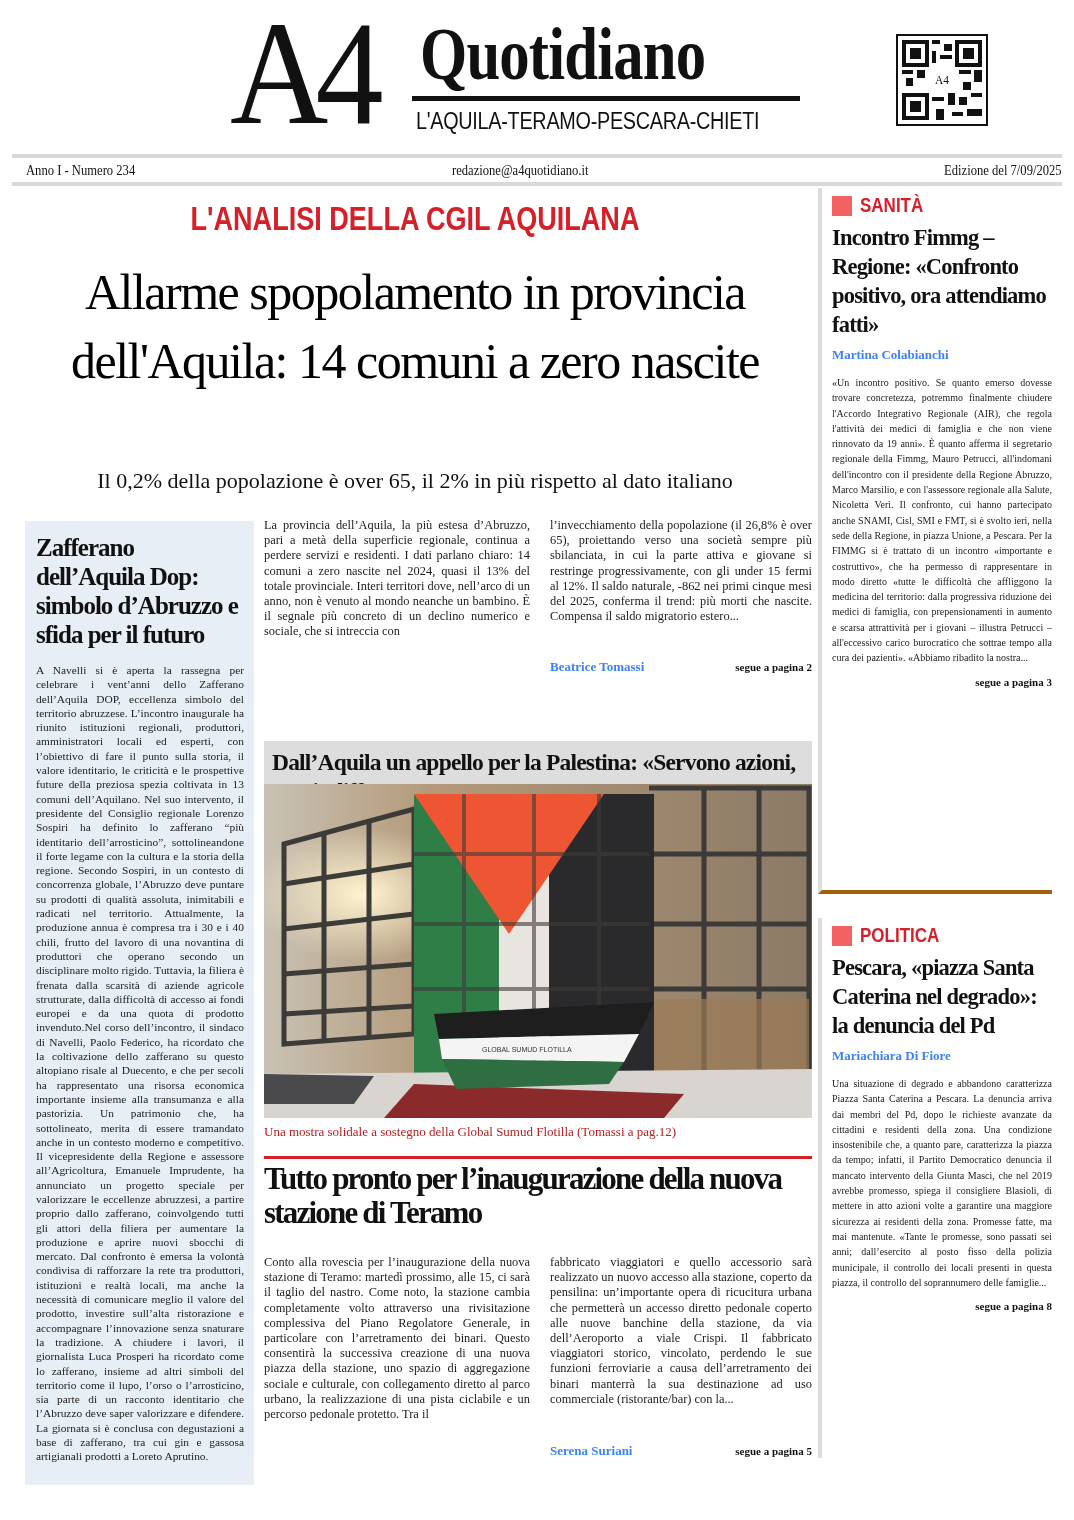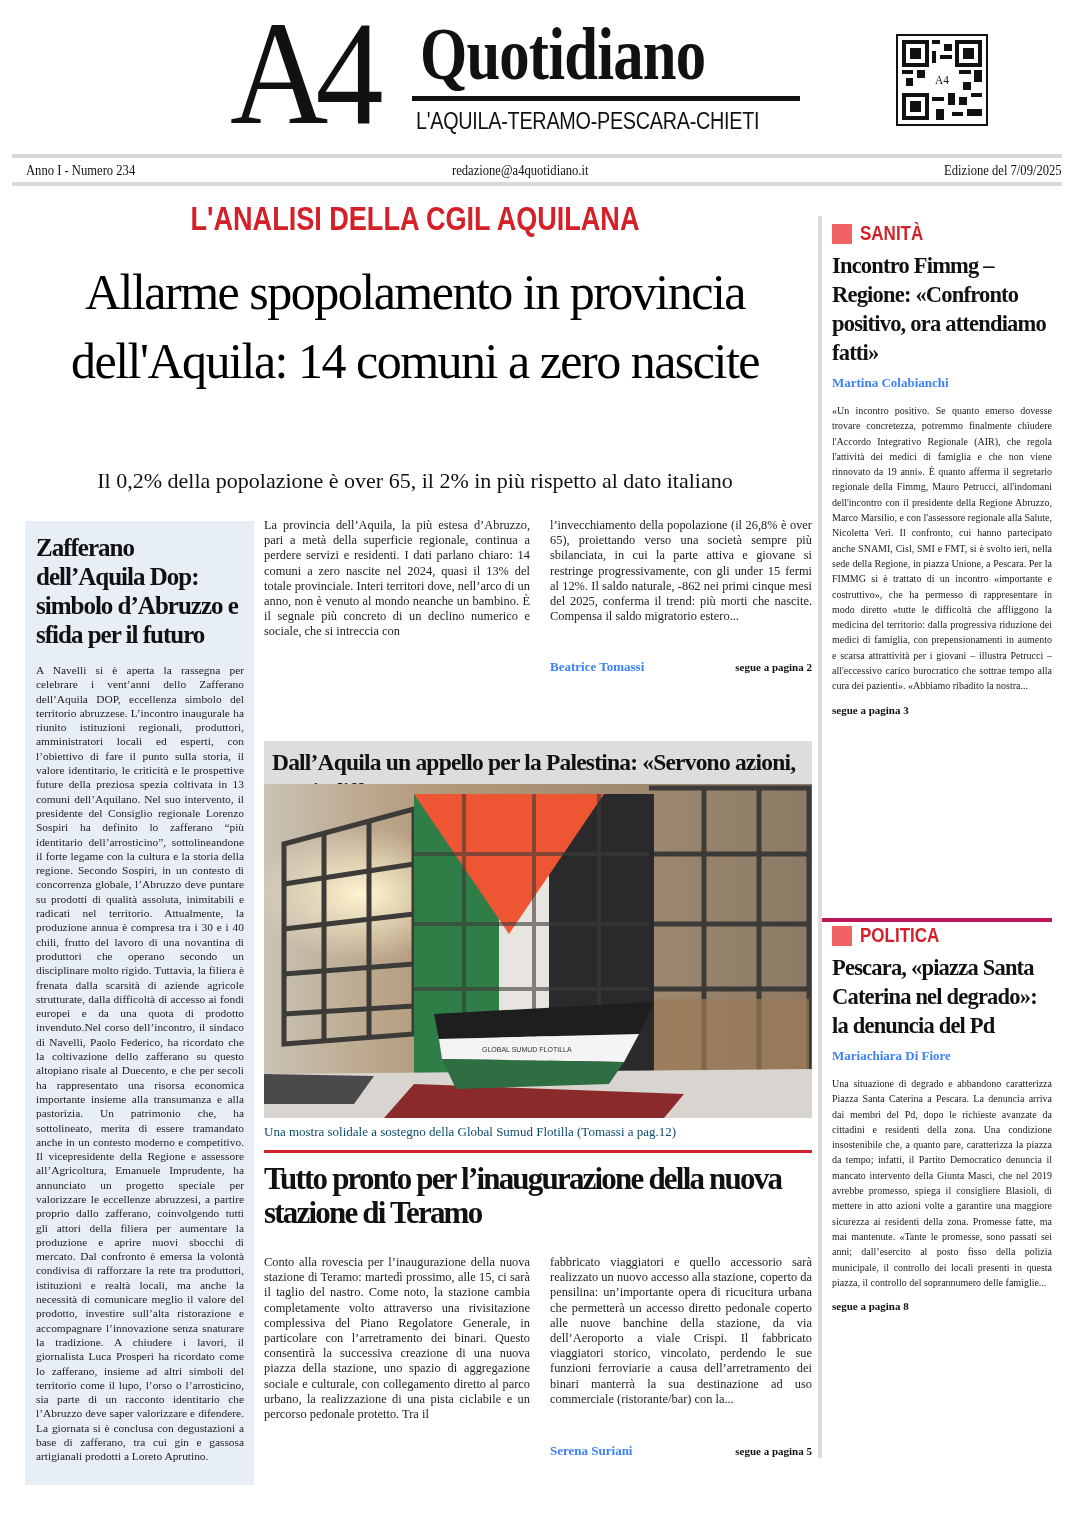--- a/index.html
+++ b/index.html
@@ -36,39 +36,39 @@
 
   
   .side-box { position: absolute; left: 25px; top: 521px; width: 229px; height: 964px; background: #e8eef6; padding: 12px 10px 0 11px; }
   .side-title { font-family: "Liberation Serif", serif; font-weight: bold; font-size: 25px; line-height: 29px; letter-spacing: -1px; color: #111; margin-bottom: 14px; }
   .side-box .body-text { font-size: 11.4px; line-height: 14.3px; }
 
   
   .pal-head { position: absolute; left: 264px; top: 704px; width: 548px; height: 72px; background: #dddddd; padding: 7px 8px; font-family: "Liberation Serif", serif; font-weight: bold; font-size: 23.5px; line-height: 29px; letter-spacing: -0.8px; color: #111; margin-top: 37px; }
   .pal-photo { position: absolute; left: 264px; top: 784px; width: 548px; height: 334px; overflow: hidden; background: #8a8a85; }
   .pal-photo svg { width: 100%; height: 100%; display: block; }
-  .caption { position: absolute; left: 264px; top: 1124px; width: 548px; font-family: "Liberation Serif", serif; font-size: 13px; color: #0c4a6e; border-bottom: 3px solid #d42028; padding-bottom: 10px; }
+  .caption { position: absolute; left: 264px; top: 1124px; width: 548px; font-family: "Liberation Serif", serif; font-size: 13px; color: #b91c1c; border-bottom: 3px solid #d42028; padding-bottom: 16px; }
 
   
   .ter-title { position: absolute; left: 264px; top: 1162px; width: 548px; font-family: "Liberation Serif", serif; font-weight: bold; font-size: 31px; line-height: 34px; letter-spacing: -1.8px; color: #111; }
   .ter-col1 { position: absolute; left: 264px; top: 1255px; width: 266px; }
   .ter-col2 { position: absolute; left: 550px; top: 1255px; width: 262px; }
   .ter-foot { position: absolute; left: 550px; top: 1443px; width: 262px; display: flex; justify-content: space-between; align-items: baseline; }
 
   
   .right-box { position: absolute; left: 818px; width: 234px; border-left: 4px solid #dcdcdc; padding-left: 10px; }
-  .right-box.sanita { top: 216px; height: 706px; border-bottom: 4px solid #be185d; }
+  .right-box.sanita { top: 188px; height: 706px; border-bottom: 4px solid #a16207; }
   .right-box.politica { top: 918px; height: 540px; }
   .section-tag { display: flex; align-items: center; gap: 8px; font-family: "Liberation Sans", sans-serif; font-weight: bold; font-size: 20px; color: #d42028; margin-top: 6px; }
   .section-tag .sq { width: 20px; height: 20px; background: #f26262; display: inline-block; }
   .section-tag .lbl { transform: scaleX(0.85); transform-origin: left center; display: inline-block; }
   .right-title { font-family: "Liberation Serif", serif; font-size: 22.5px; line-height: 29px; letter-spacing: -0.8px; color: #111; margin-top: 6px; }
   .right-byline { margin-top: 8px; margin-bottom: 12px; }
   .right-box .body-text { font-size: 10px; line-height: 15.3px; }
-  .right-follow { text-align: left; margin-top: 10px; }
+  .right-follow { text-align: right; margin-top: 10px; }
 </style>
 </head>
 <body>
 
 <header class="masthead">
   <div class="logo-a4">A4</div>
   <div class="logo-title">Quotidiano</div>
   <div class="logo-rule"></div>
   <div class="logo-sub">L'AQUILA-TERAMO-PESCARA-CHIETI</div>
   <div class="qr">

